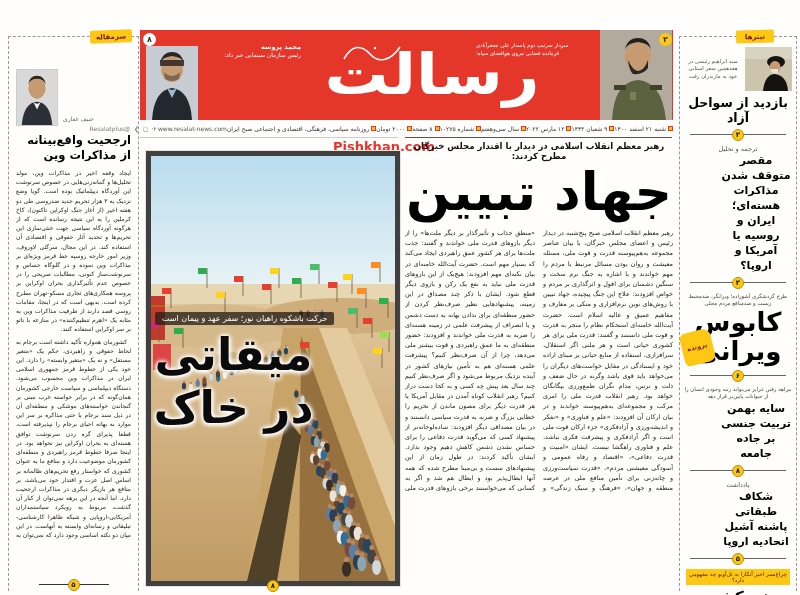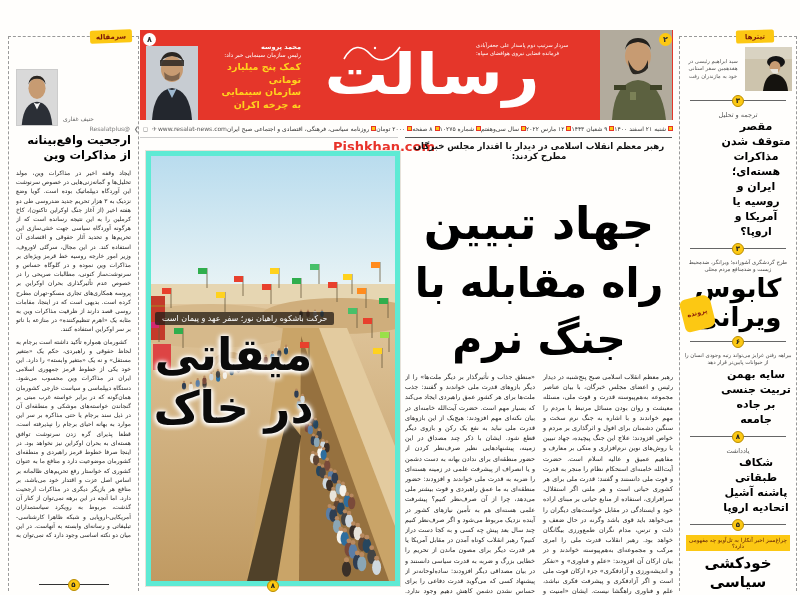--- a/index.html
+++ b/index.html
@@ -31,27 +31,27 @@
   .meta .plain { color:#555; }
   .meta .icons span { display:inline-block; margin:0 1px; color:#777; font-size:6px; }
   .rule-art { position:absolute; left:405px; top:137px; width:267px; border-top:1px solid #555; }
   .rule-soc { position:absolute; left:140px; top:137px; width:258px; border-top:1px solid #ccc; }
   .watermark { position:absolute; left:333px; top:139px; font-size:13px; font-weight:bold; color:#e8332a; letter-spacing:0; }
 
   
   .article { position:absolute; left:405px; top:141px; width:268px; height:452px; direction:rtl; }
   .article .kicker { text-align:center; font-size:8.6px; font-weight:bold; color:#111; }
   .article .hl { text-align:center; font-weight:bold; color:#000; }
-  .article .hl .l1 { font-size:45px; line-height:62px;margin-top:32px; }
+  .article .hl .l1 { font-size:52px; line-height:62px; }
   .article .hl .l2 { font-size:41px; line-height:56px; letter-spacing:-1px; }
   .article .body { margin-top:5px; height:266px; overflow:hidden; column-count:2; column-gap:8px; text-align:justify; font-size:6.4px; line-height:10.2px; color:#222; }
   .pgc { position:absolute; left:50%; top:-6px; transform:translateX(-50%); width:12px; height:12px; border-radius:50%; background:#fcc813; border:1px solid #b98c00; color:#222; font-size:7px; font-weight:bold; display:flex; align-items:center; justify-content:center; }
 
   
-  .photo-box { position:absolute; left:145px; top:150px; width:256px; height:437px; background:#5eead4; border:1px solid #e7e2da; padding:5px; }
+  .photo-box { position:absolute; left:145px; top:150px; width:256px; height:437px; background:#404040; border:1px solid #e7e2da; padding:5px; }
   .photo { position:relative; width:244px; height:425px; overflow:hidden; background:#d8c196; }
   .photo-kicker { position:absolute; left:4px; top:156px; background:rgba(40,32,24,.78); color:#fff; font-size:8px; padding:2px 7px; border-radius:2px; direction:rtl; }
   .photo-title { position:absolute; left:0; top:172px; width:165px; text-align:center; direction:rtl; font-weight:bold; color:#0b0b0b; font-size:45px; line-height:53px; text-shadow:0 0 3px #fff,0 0 6px #fff,1px 1px 5px #fff,-1px 1px 5px #fff; }
   .photo-foot { position:absolute; left:50%; bottom:-6px; transform:translateX(-50%); width:12px; height:12px; border-radius:50%; background:#fcc813; border:1px solid #b98c00; color:#222; font-size:7px; font-weight:bold; display:flex; align-items:center; justify-content:center; }
 
   
   .editorial { position:absolute; left:8px; top:36px; width:131px; height:555px; border-left:1px dashed #999; border-right:1px dashed #999; border-top:1px dashed #999; padding:6px 7px 14px 7px; direction:rtl; }
   .tab { position:absolute; top:-7px; height:13px; background:#fcc813; color:#7a1508; font-size:7px; font-weight:bold; display:flex; align-items:center; justify-content:center; border-radius:2px; transform:rotate(-2deg); }
   .ed-tab { right:6px; width:42px; }
   .ed-author { display:flex; direction:ltr; align-items:flex-end; gap:5px; margin-top:26px; }
@@ -94,25 +94,20 @@
       <path d="M14,18 Q16,6 26,6 Q36,6 38,18 Q38,12 26,10 Q16,11 14,18 Z" fill="#2a2622"></path>
       <rect x="14" y="14" width="24" height="6" fill="#2a2622" opacity=".85"></rect>
       <path d="M6,74 Q8,44 26,42 Q44,44 46,74 Z" fill="#23272e"></path>
       <path d="M21,42 L26,52 L31,42 Q26,46 21,42 Z" fill="#9db8cf"></path>
       <path d="M18,26 Q22,30 26,30 Q30,30 34,26 L33,33 Q26,37 19,33 Z" fill="#3a2f28" opacity=".5"></path>
     </svg>
 
     <div class="khazaei-text">
       <div class="nm">محمد پروسه</div>
       <div class="kk">رئیس سازمان سینمایی خبر داد:</div>
-      <div class="yl">
-        <div>کمک پنج میلیارد تومانی</div>
-        <div>سازمان سینمایی</div>
-        <div>به چرخه اکران</div>
-      </div>
     </div>
 
     <div class="masthead">
       <svg width="60" height="22" viewBox="0 0 60 22">
         <path d="M2,17 C10,2 20,3 28,12 S48,20 58,5" stroke="#fff" stroke-width="1.6" fill="none"></path>
         <circle cx="33" cy="6" r="1.2" fill="#fff"></circle>
       </svg>
       <div class="word">رسالت</div>
     </div>
 
@@ -153,21 +148,20 @@
     </span>
   </div>
   <div class="rule-soc"></div>
   <div class="rule-art"></div>
   <div class="watermark">Pishkhan.com</div>
 
   <div class="article">
     <div class="kicker">رهبر معظم انقلاب اسلامی در دیدار با اقتدار مجلس خبرگان مطرح کردند:</div>
     <div class="hl">
       <div class="l1">جهاد تبیین</div>
-      <div class="l2">راه مقابله با جنگ نرم</div>
     </div>
     <div class="body">رهبر معظم انقلاب اسلامی صبح پنج‌شنبه در دیدار رئیس و اعضای مجلس خبرگان، با بیان عناصر مجموعه به‌هم‌پیوسته قدرت و قوت ملی، مسئله معیشت و روان بودن مسائل مرتبط با مردم را مهم خواندند و با اشاره به جنگ نرم سخت و سنگین دشمنان برای افول و اثرگذاری بر مردم و خواص افزودند: علاج این جنگ پیچیده، جهاد تبیین با روش‌های نوین نرم‌افزاری و متکی بر معارف و مفاهیم عمیق و عالیه اسلام است. حضرت آیت‌الله خامنه‌ای استحکام نظام را منجر به قدرت و قوت ملی دانستند و گفتند: قدرت ملی برای هر کشوری حیاتی است و هر ملتی اگر استقلال، سرافرازی، استفاده از منابع حیاتی بر مبنای اراده خود و ایستادگی در مقابل خواست‌های دیگران را می‌خواهد باید قوی باشد وگرنه در حال ضعف و ذلت و ترس، مدام نگران طمع‌ورزی بیگانگان خواهد بود. رهبر انقلاب قدرت ملی را امری مرکب و مجموعه‌ای به‌هم‌پیوسته خواندند و در بیان ارکان آن افزودند: «علم و فناوری» و «تفکر و اندیشه‌ورزی و آزادفکری» جزء ارکان قوت ملی است و اگر آزادفکری و پیشرفت فکری نباشد، علم و فناوری راهگشا نیست. ایشان «امنیت و قدرت دفاعی»، «اقتصاد و رفاه عمومی و آسودگی معیشتی مردم»، «قدرت سیاست‌ورزی و چانه‌زنی برای تأمین منافع ملی در عرصه منطقه و جهان»، «فرهنگ و سبک زندگی» و «منطق جذاب و تأثیرگذار بر دیگر ملت‌ها» را از دیگر بازوهای قدرت ملی خواندند و گفتند: جذب ملت‌ها برای هر کشور عمق راهبردی ایجاد می‌کند که بسیار مهم است. حضرت آیت‌الله خامنه‌ای در بیان نکته‌ای مهم افزودند: هیچ‌یک از این بازوهای قدرت ملی نباید به نفع یک رکن و بازوی دیگر قطع شود. ایشان با ذکر چند مصداق در این زمینه، پیشنهادهایی نظیر صرف‌نظر کردن از حضور منطقه‌ای برای ندادن بهانه به دست دشمن و یا انصراف از پیشرفت علمی در زمینه هسته‌ای را ضربه به قدرت ملی خواندند و افزودند: حضور منطقه‌ای به ما عمق راهبردی و قوت بیشتر ملی می‌دهد، چرا از آن صرف‌نظر کنیم؟ پیشرفت علمی هسته‌ای هم به تأمین نیازهای کشور در آینده نزدیک مربوط می‌شود و اگر صرف‌نظر کنیم چند سال بعد پیش چه کسی و به کجا دست دراز کنیم؟ رهبر انقلاب کوتاه آمدن در مقابل آمریکا یا هر قدرت دیگر برای مصون ماندن از تحریم را خطایی بزرگ و ضربه به قدرت سیاسی دانستند و در بیان مصداقی دیگر افزودند: ساده‌لوحانه‌تر از پیشنهاد کسی که می‌گوید قدرت دفاعی را برای حساس نشدن دشمن کاهش دهیم وجود ندارد. ایشان تأکید کردند: در طول زمان از این پیشنهادهای سست و بی‌مبنا مطرح شده که همه آنها ابطال‌پذیر بود و ابطال هم شد و اگر به کسانی که می‌خواستند برخی بازوهای قدرت ملی را قطع کنند اجازه این کار داده می‌شد، ایران امروز با خطرات بزرگی مواجه بود که با اراده و عنایت خداوند امکان عملی شدن این پیشنهادها به وجود نیامد. رهبر انقلاب در پرداختن بیشتر به ارکان اقتدار ملی افزودند: مسائلی که به‌طور مستقیم به توده‌های مردم بازمی‌گردد مانند «اتحاد ملی، اعتماد ملی، امید عمومی، اعتماد به نفس ملی، حفظ ایمان ملی، مسئله معیشت عمومی و روان و آسان بودن مسائل اجتماعی مرتبط با مردم» در افزایش قدرت ملی بسیار مهم است.</div>
 
   </div>
 
   <div class="photo-box">
     <div class="photo">
       <svg id="rahianSvg" width="244" height="425" viewBox="0 0 244 425" preserveAspectRatio="none">
         <defs>
           <linearGradient id="sky" x1="0" y1="0" x2="0" y2="1">
@@ -435,20 +429,21 @@
         <svg class="ph" viewBox="0 0 47 44" preserveAspectRatio="none">
           <rect width="47" height="44" fill="#cdc4ad"></rect>
           <rect y="0" width="47" height="12" fill="#d9d3c2"></rect>
           <ellipse cx="31" cy="15" rx="9" ry="6" fill="#141414"></ellipse>
           <ellipse cx="30" cy="20" rx="5.5" ry="6" fill="#c79b72"></ellipse>
           <path d="M25,22 Q27,28 33,26 L33,22 Z" fill="#e8e4dc"></path>
           <path d="M18,44 Q20,27 30,27 Q42,29 43,44 Z" fill="#15130f"></path>
         </svg>
         <div class="cap">سید ابراهیم رئیسی در هفدهمین سفر استانی خود به مازندران رفت</div>
       </div>
+      <div class="sb-t1">بازدید از سواحل آزاد</div>
     </div>
     <div class="sep">
         <div class="pgc">۳</div>
       </div>
 
     <div class="sb-it">
       <div class="sb-lbl">ترجمه و تحلیل</div>
       <div class="sb-t2">مقصر متوقف شدن مذاکرات هسته‌ای؛ ایران و روسیه یا آمریکا و اروپا؟</div>
     </div>
     <div class="sep">

